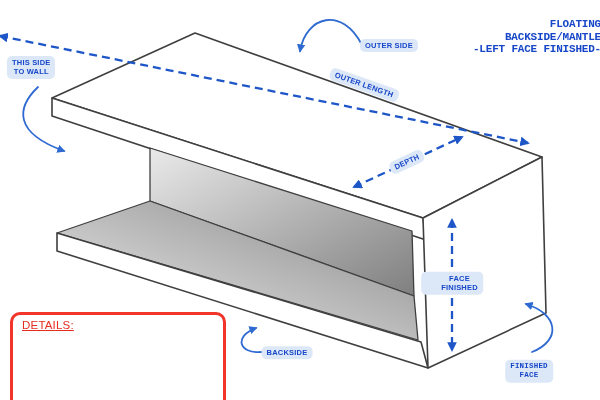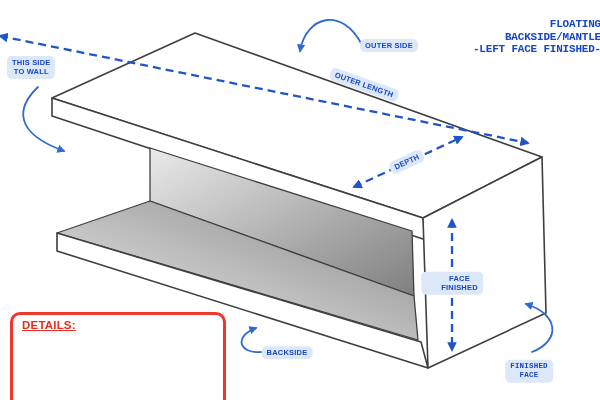--- a/index.html
+++ b/index.html
@@ -20,21 +20,21 @@
   .title{
     position:absolute;left:437px;top:18px;width:164px;z-index:3;
     color:#1747c8;font-weight:bold;font-size:11px;line-height:1.15;
     text-align:right;letter-spacing:-.2px;font-family:Liberation Mono, monospace;
   }
   .details-box{
     position:absolute;left:10px;top:312px;width:210px;height:96px;
     border:3px solid #f1352b;border-radius:10px;background:#ffffff;z-index:2;
   }
   .details-heading{
-    margin:4px 0 0 9px;color:#e82d20;font-weight:bold;font-size:11.5px;
+    margin:4px 0 0 9px;color:#e82d20;font-weight:normal;font-size:11.5px;
     text-decoration:underline;letter-spacing:.2px;
   }
 </style>
 </head>
 <body>
 
 <svg width="600" height="400" viewBox="0 0 600 400">
   <defs>
     <linearGradient id="gWall" x1="0" y1="0" x2="1" y2="1">
       <stop offset="0" stop-color="#eaeaea"></stop>

